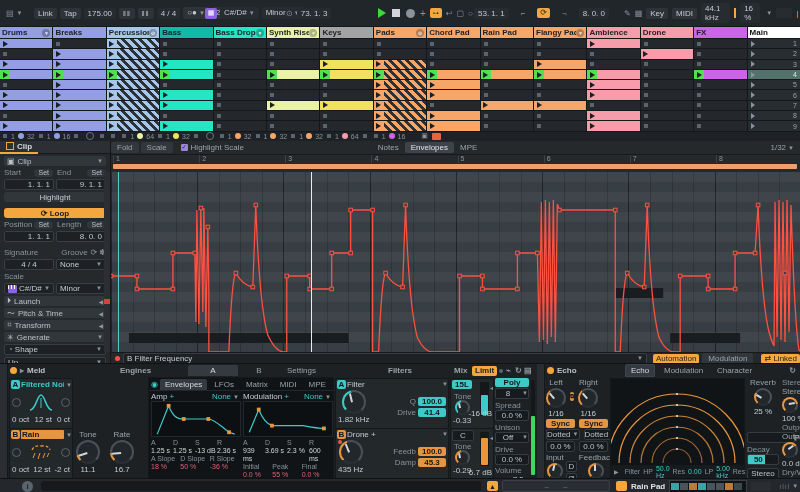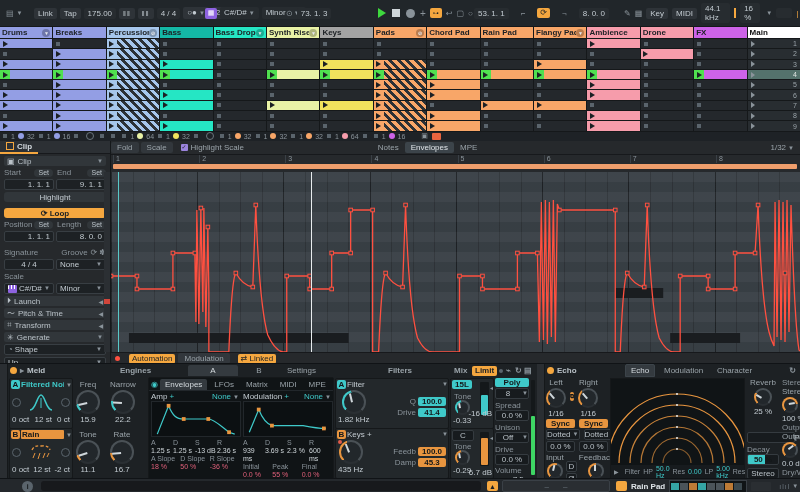--- a/index.html
+++ b/index.html
@@ -1096,20 +1096,24 @@
             <rect x="646.2" y="31.2" width="3.6" height="3.6" fill="#3a4147" stroke="#ff5040" stroke-width="1"></rect>
             <rect x="673.2" y="99.2" width="3.6" height="3.6" fill="#3a4147" stroke="#ff5040" stroke-width="1"></rect>
           </g>
       </svg>
       <div style="position:absolute;left:7px;top:0;width:1px;height:180px;background:#58c8c8;"></div>
       <div id="playhead" style="position: absolute; top: 0px; width: 1px; height: 180px; background: rgb(232, 236, 238); left: 200px;"></div>
     </div>
 
     <div id="env-footer">
       <span style="width:5px;height:5px;border-radius:50%;background:#ff5040;margin:0 3px 0 4px;"></span>
+      <span class="ddbox" style="width:86px;height:9px;">
+          <span class="grow" style="white-space:nowrap;overflow:hidden;">B Filter Frequency</span>
+          <span class="caret">▼</span>
+        </span>
       <span class="orangebox" style="margin-left:6px;">Automation</span>
       <span class="ttab" style="background:#32373c;margin-left:3px;">Modulation</span>
       <span class="orangebox" style="margin-left:8px;">⇄ <span>Linked</span></span>
     </div>
   </div>
 
   <div id="devices">
     <div class="dev-handle" style="left:0;"></div>
 
     <div class="dtitle" style="left:10px;width:512px;">
@@ -1142,40 +1146,20 @@
           <line x1="13" y1="6" x2="13" y2="16" stroke="#3fc9c9" stroke-width="1"></line>
         </svg>
         <span style="width:7px;height:7px;border-radius:50%;border:1px solid #5a646c;"></span>
       </div>
       <div class="row" style="height:11px;justify-content:space-between;padding:0 2px;color:#c3cbd1;">
         <span>0 oct</span>
         <span>12 st</span>
         <span>0 ct</span>
       </div>
     </div>
-    <div class="row abs" style="left:76px;top:16px;gap:10px;">
-      <div class="knob">
-          <div class="klabel">Freq</div>
-          <div class="dial" style="height: 24px; width: 24px; background: conic-gradient(from 225deg, rgb(63, 201, 201) 0%, rgb(63, 201, 201) 9%, rgb(74, 81, 86) 9%, rgb(74, 81, 86) 75%, rgb(42, 47, 51) 75%, rgb(42, 47, 51) 100%);">
-            <div class="face">
-              <div class="ptr" style="transform: rotate(77.4deg);"></div>
-            </div>
-          </div>
-          <div class="kvalue">15.9</div>
-        </div>
-      <div class="knob">
-          <div class="klabel">Narrow</div>
-          <div class="dial" style="height: 24px; width: 24px; background: conic-gradient(from 225deg, rgb(63, 201, 201) 0%, rgb(63, 201, 201) 13.5%, rgb(74, 81, 86) 13.5%, rgb(74, 81, 86) 75%, rgb(42, 47, 51) 75%, rgb(42, 47, 51) 100%);">
-            <div class="face">
-              <div class="ptr" style="transform: rotate(93.6deg);"></div>
-            </div>
-          </div>
-          <div class="kvalue">22.2</div>
-        </div>
-    </div>
 
     <div class="panel" style="left:9px;top:64px;width:62px;height:49px;">
       <div class="row" style="height:11px;">
         <span class="orangeboxd" style="width:9px;margin:0 1px;">B</span>
         <span class="orange" style="flex:1;overflow:hidden;white-space:nowrap;font-weight:bold;background:#e8953f;color:#14181a;border-radius:1px;padding-left:1px;">Rain</span>
         <span class="caret">▼</span>
       </div>
       <div class="row" style="height:24px;justify-content:space-between;padding:0 2px;">
         <span style="width:7px;height:7px;border-radius:50%;border:1px solid #5a646c;"></span>
         <svg width="26" height="20" viewBox="0 0 26 20">
@@ -1309,21 +1293,21 @@
           <div class="row" style="justify-content:flex-end;gap:2px;margin-top:2px;">
               <span class="vlabel">Drive</span>
               <span class="tealbox" style="width:28px;">41.4</span>
             </div>
         </div>
       </div>
     </div>
     <div class="panel" style="left:335px;top:64px;width:112px;height:49px;">
       <div class="row" style="height:10px;">
         <span class="orangeboxd" style="width:9px;margin:0 1px;">B</span>
-        <span style="flex:1;color:#c3cbd1;">Keys +</span>
+        <span style="flex:1;color:#c3cbd1;">Drone +</span>
         <span class="caret">▼</span>
       </div>
       <div class="row" style="padding:1px 2px;gap:4px;">
         <div style="position:relative;">
           <span style="position:absolute;left:0;top:0;width:4px;height:4px;border-radius:50%;background:#e05a4a;z-index:2;"></span>
           <div class="knob">
               <div class="dial" style="height: 24px; width: 24px; background: conic-gradient(from 225deg, rgb(232, 149, 63) 0%, rgb(232, 149, 63) 31.5%, rgb(74, 81, 86) 31.5%, rgb(74, 81, 86) 75%, rgb(42, 47, 51) 75%, rgb(42, 47, 51) 100%);">
                 <div class="face">
                   <div class="ptr" style="transform: rotate(158.4deg);"></div>
                 </div>

